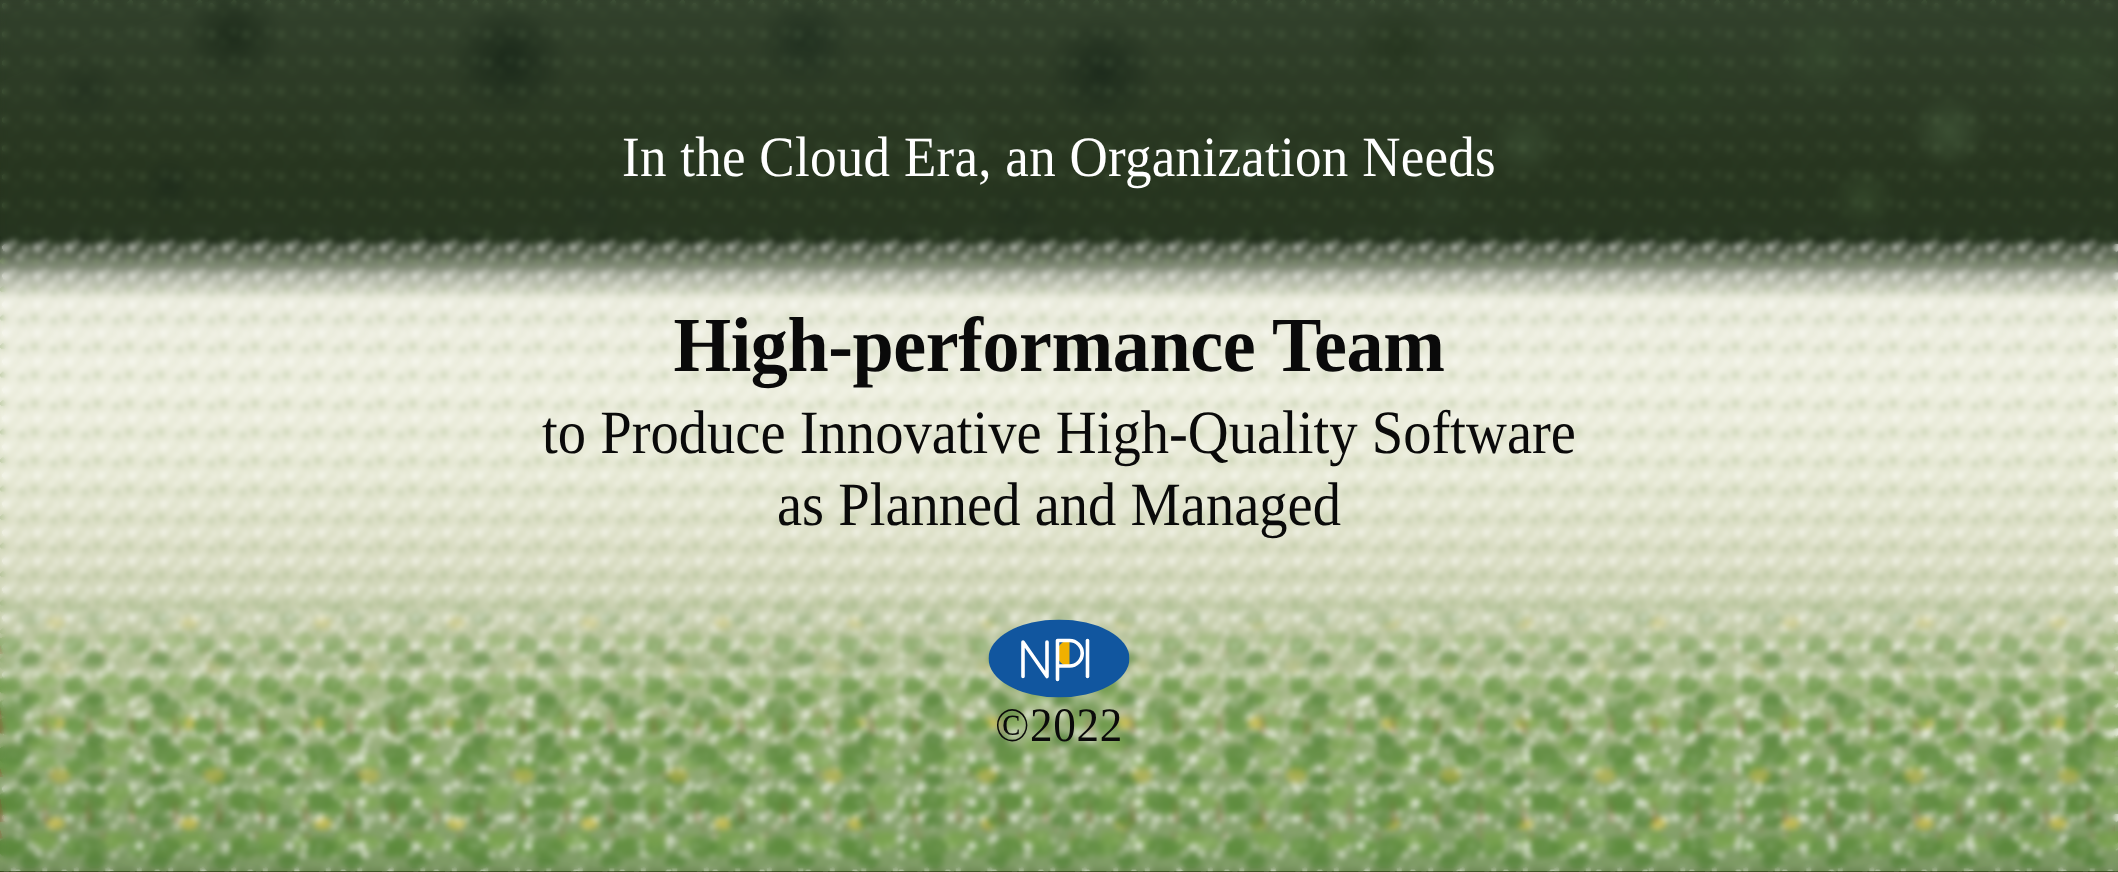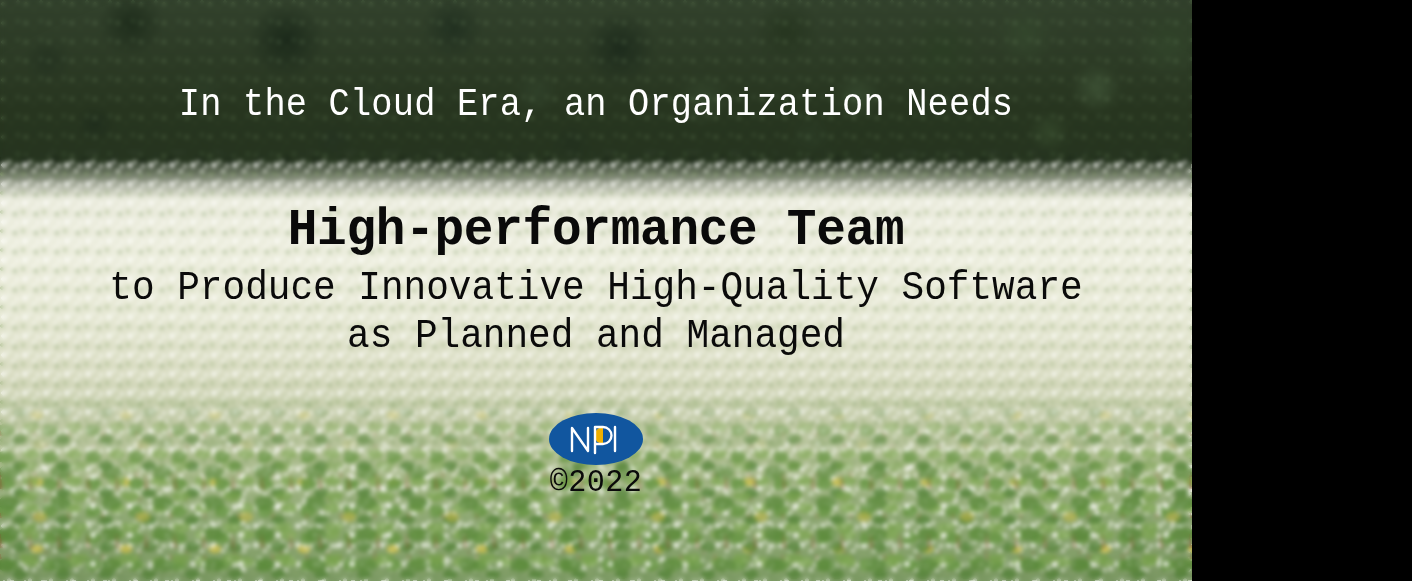--- a/index.html
+++ b/index.html
@@ -2,24 +2,24 @@
 <html><head>
 <meta charset="utf-8">
 <style>
   html, body {
     margin: 0;
     padding: 0;
     background: #000;
   }
   #banner {
     position: relative;
-    width: 1192px;
+    width: 1412px;
     height: 581px;
     overflow: hidden;
-    font-family: Liberation Mono, monospace;
+    font-family: Liberation Serif, serif;
     background: #4d7c0f;
   }
 
   
   .bg-layer {
     position: absolute;
     left: 0; top: 0;
     width: 100%; height: 100%;
     pointer-events: none;
   }

